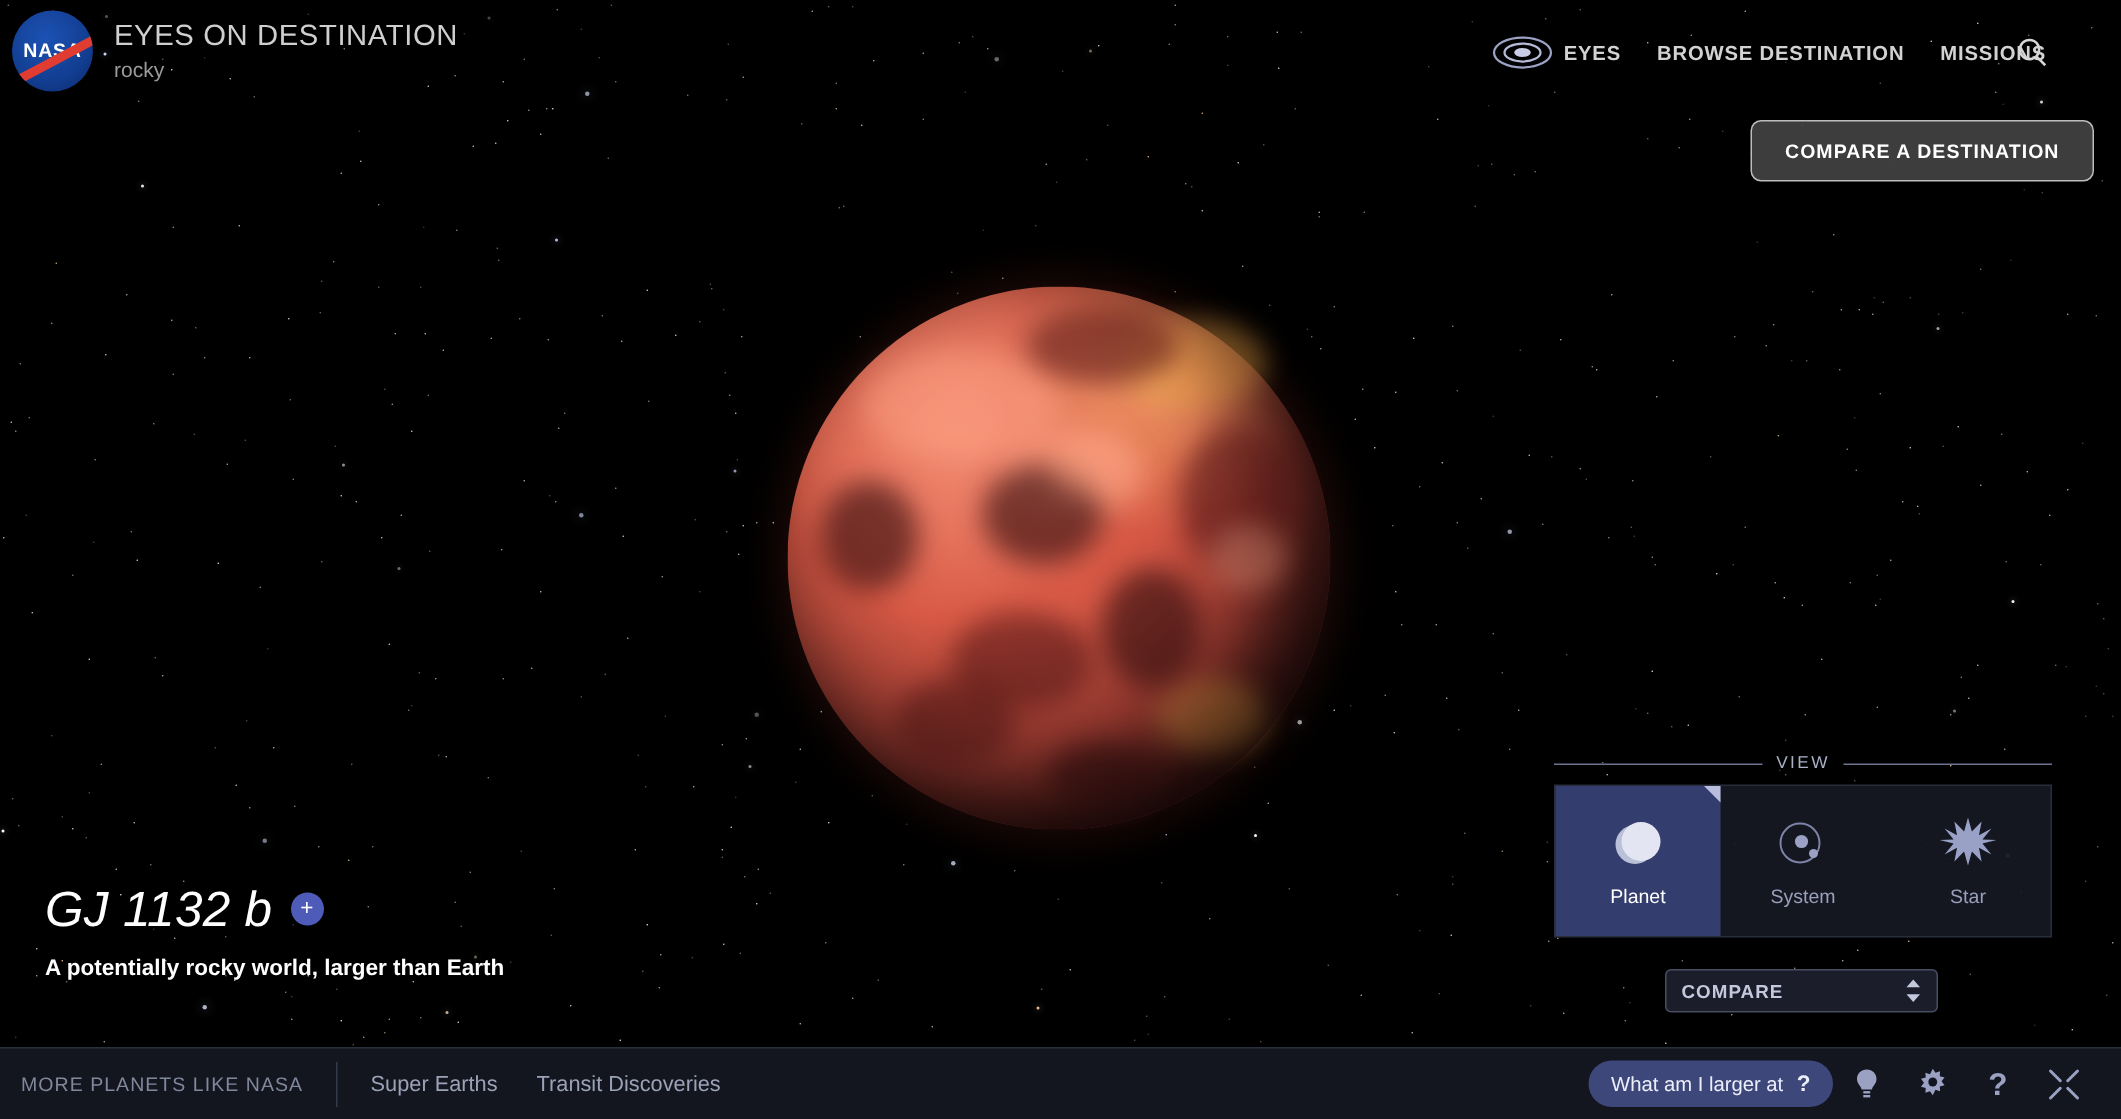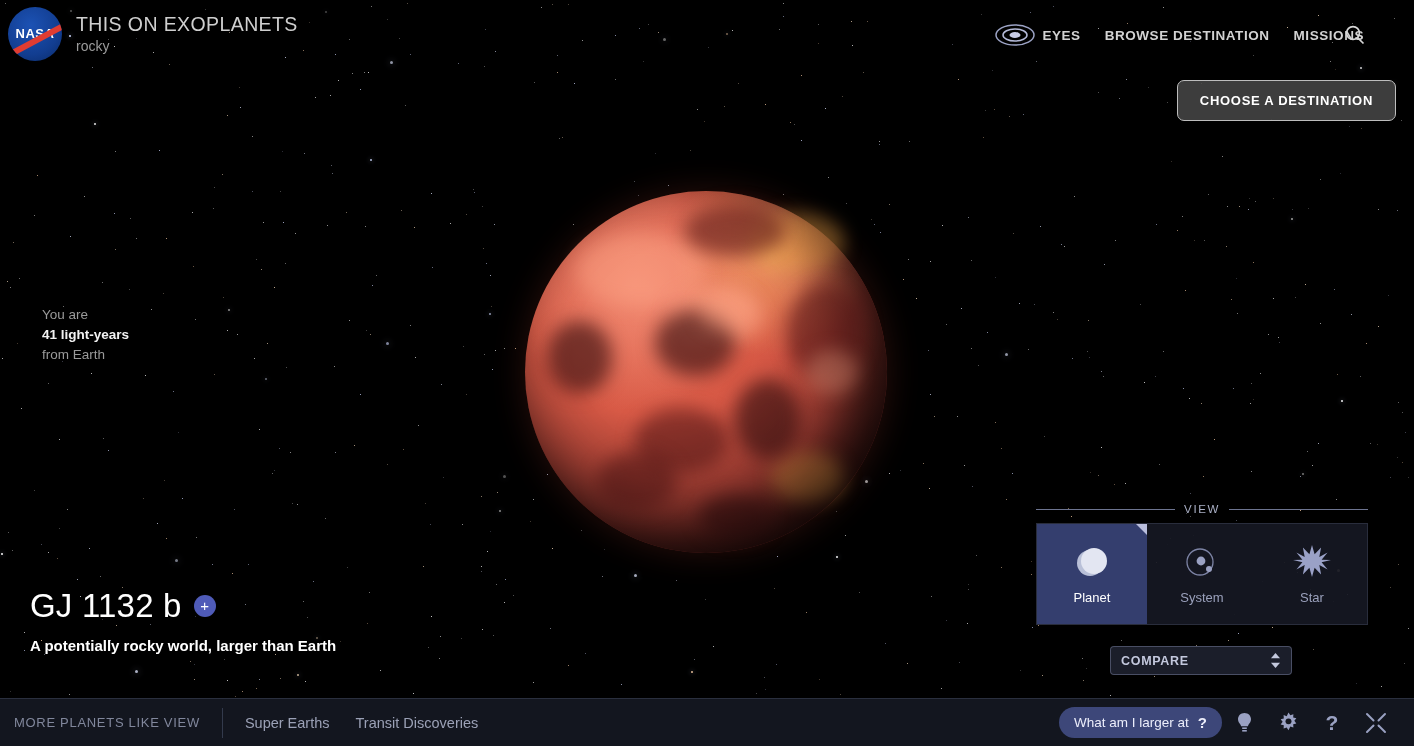--- a/index.html
+++ b/index.html
@@ -63,21 +63,21 @@
   }
 
   
   #distance { position:absolute; left:42px; top:305px; z-index:10; line-height:20px; }
   #distance .l1, #distance .l3 { color:#9a9a9a; font-size:13.5px; }
   #distance .l2 { color:#f2f2f2; font-size:13.5px; font-weight:bold; }
 
   
   #title-block { position:absolute; left:30px; bottom:92px; z-index:10; }
   #title-row { display:flex; align-items:center; }
-  #planet-name { color:#fff; font-size:33px; letter-spacing:.2px; }
+  #planet-name { color:#fff; font-size:33px; letter-spacing:.2px;font-style:italic; }
   #plus-badge { width:22px; height:22px; border-radius:50%; background:#4f5bb8; margin-left:12px;
     color:#fff; font-size:15px; line-height:21px; text-align:center; cursor:pointer; }
   #planet-desc { color:#fff; font-size:15px; font-weight:bold; margin-top:12px; }
 
   
   #view-panel { position:absolute; left:1036px; top:503px; width:332px; z-index:10; }
   #view-head { display:flex; align-items:center; gap:9px; }
   #view-head .rule { flex:1; height:1px; background:#6d7490; }
   #view-head .lbl { color:#aab0c6; font-size:11.5px; letter-spacing:1.6px; }
   #view-tabs { display:flex; margin-top:8px; height:102px; background:rgba(22,24,34,.93); border:1px solid rgba(120,128,160,.22); }
@@ -696,21 +696,21 @@
     <div id="planet-shade"></div>
   </div>
 
   <div id="header">
     <div id="brand">
       <div id="nasa-logo">
         <div class="txt">NASA</div>
         <div class="swoosh"></div>
       </div>
       <div id="brand-text">
-        <div id="brand-title">THIS ON EXOPLANETS</div>
+        <div id="brand-title">EYES ON DESTINATION</div>
         <div id="brand-sub">rocky</div>
       </div>
     </div>
 
     <div id="nav">
       <svg id="galaxy-icon" viewBox="0 0 42 26">
         <ellipse cx="21" cy="13" rx="19" ry="10" fill="none" stroke="#9ba2c4" stroke-width="1.5"></ellipse>
         <ellipse cx="21" cy="13" rx="12" ry="6" fill="none" stroke="#b4bad8" stroke-width="1.5"></ellipse>
         <ellipse cx="21" cy="13" rx="5.5" ry="3" fill="#c9cde6"></ellipse>
       </svg>
@@ -720,27 +720,22 @@
     </div>
 
     <div id="search-btn">
       <svg viewBox="0 0 22 22" width="22" height="22">
         <circle cx="9" cy="9" r="6.4" fill="none" stroke="#d6d6d6" stroke-width="1.7"></circle>
         <line x1="13.6" y1="13.6" x2="19.5" y2="19.5" stroke="#d6d6d6" stroke-width="1.7"></line>
       </svg>
     </div>
   </div>
 
-  <div id="choose-dest">CHOOSE A DESTINATION</div>
-
-  <div id="distance">
-    <div class="l1">You are</div>
-    <div class="l2">41 light-years</div>
-    <div class="l3">from Earth</div>
-  </div>
+  <div id="choose-dest">COMPARE A DESTINATION</div>
+
 
   <div id="title-block">
     <div id="title-row">
       <div id="planet-name">GJ 1132 b</div>
       <div id="plus-badge">+</div>
     </div>
     <div id="planet-desc">A potentially rocky world, larger than Earth</div>
   </div>
 
   <div id="compare">
@@ -780,21 +775,21 @@
         <svg width="38" height="38" viewBox="0 0 38 38">
           <polygon fill="#9aa1c7" points="19,2 21.6,11.3 28.1,4.6 26.3,13.9 34.6,9.4 28.6,16.7 38,17 28.6,19.3 34.6,26.6 26.3,22.1 28.1,31.4 21.6,24.7 19,34 16.4,24.7 9.9,31.4 11.7,22.1 3.4,26.6 9.4,19.3 0,17 9.4,16.7 3.4,9.4 11.7,13.9 9.9,4.6 16.4,11.3"></polygon>
         </svg>
         <div class="tlabel">Star</div>
       </div>
 
     </div>
   </div>
 
   <div id="bottombar">
-    <div id="more-label">MORE PLANETS LIKE VIEW</div>
+    <div id="more-label">MORE PLANETS LIKE NASA</div>
     <div id="bb-divider"></div>
     <div class="tagpill">Super Earths</div>
     <div class="tagpill">Transit Discoveries</div>
 
     <div id="bb-right">
       <div id="wail">
         <span>What am I larger at</span>
         <span class="qm">?</span>
       </div>
 

